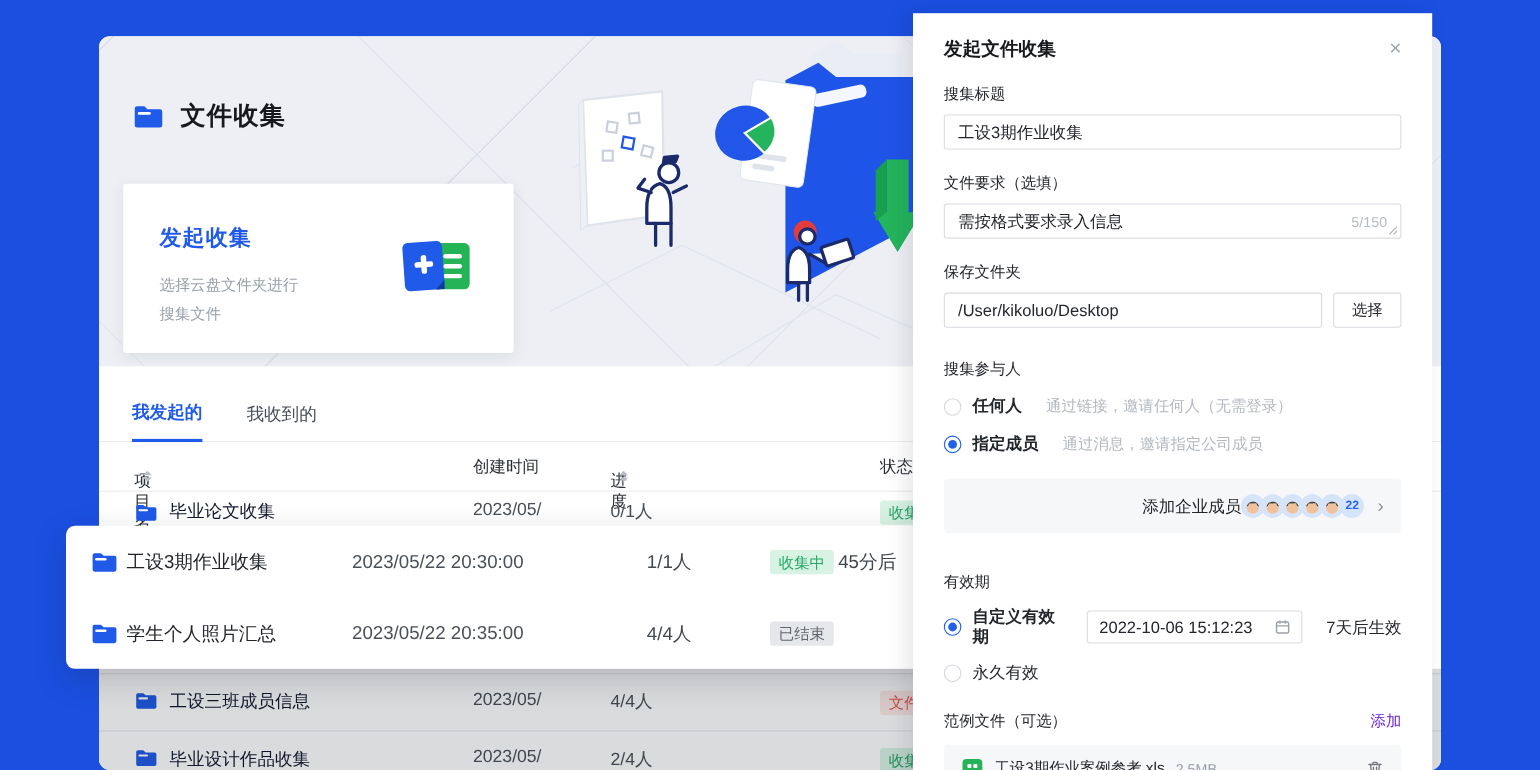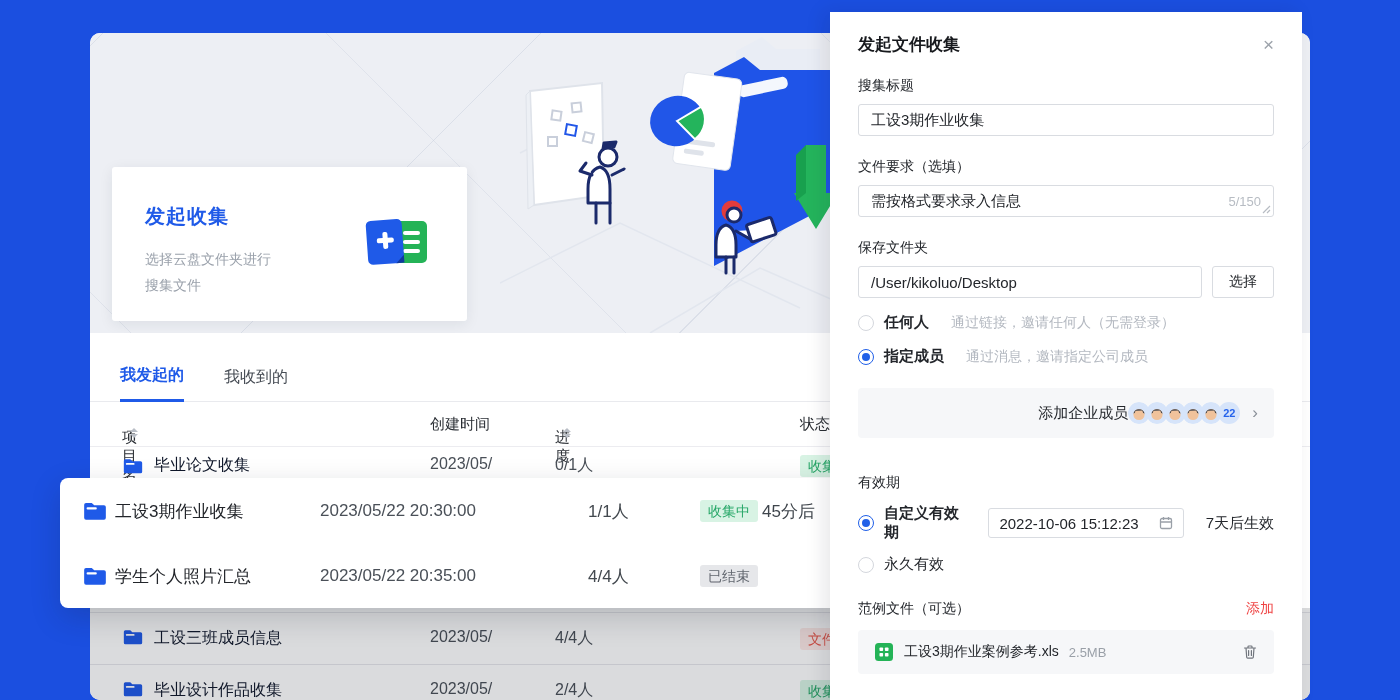--- a/index.html
+++ b/index.html
@@ -123,35 +123,42 @@
 
   .lbl-valid { margin-top:36px; }
   .valid-row { margin-top:12px; gap:10px; }
   .date-box { width:216px; height:30px; border:1px solid #d9dce1; border-radius:3px;
               display:flex; align-items:center; padding:0 10px; margin-left:14px; }
   .date-text { flex:1; font-size:15px; color:#23262b; }
   .valid-note { font-size:15px; color:#23262b; margin-left:12px; white-space:nowrap; }
   .perm-row { margin-top:13px; }
 
   .samples-head { display:flex; justify-content:space-between; align-items:center; margin-top:26px; }
-  .add-link { font-size:14px; color:#ef4444; cursor:pointer; }
+  .add-link { font-size:14px; color:#6d28d9; cursor:pointer; }
   .file-row { margin-top:12px; height:44px; background:#f6f7f9; border-radius:4px;
               display:flex; align-items:center; padding:0 16px; gap:10px; }
   .file-name { font-size:14px; color:#23262b; }
   .file-size { font-size:13px; color:#9aa0a8; }
   .file-spacer { flex:1; }
 </style>
 </head>
 <body>
 
 <div class="stage">
 
   <div class="window">
 
     <div class="banner">
+      <div class="banner-header">
+        <svg width="30" height="30" viewBox="0 0 24 24">
+          <path d="M2 6.2A1.7 1.7 0 0 1 3.7 4.5H9l2.3 2.2h9A1.7 1.7 0 0 1 22 8.4v9.9a1.7 1.7 0 0 1-1.7 1.7H3.7A1.7 1.7 0 0 1 2 18.3Z" fill="#1f5ae8"></path>
+          <rect x="4.2" y="8.6" width="9.5" height="2.1" rx="1" fill="#fff"></rect>
+        </svg>
+        <span class="banner-title">文件收集</span>
+      </div>
 
       <svg class="illus" width="340" height="300" viewBox="0 0 340 300">
         <g stroke="#e2e6ee" stroke-width="1.5" fill="none">
           <path d="M0 250 L120 190 L300 275"></path>
             <path d="M150 300 L260 235 L340 270"></path>
             <path d="M20 120 L90 85"></path>
         </g>
 
         <g>
           <path d="M236 18 l26 -14 14 12 44 0 0 120 -84 44 Z" fill="#e9edf5"></path>
@@ -330,20 +337,21 @@
         <path d="M8 1 L1 8 M8 5 L5 8" stroke="#b7bcc3" stroke-width="1.2"></path>
       </svg>
     </div>
 
     <span class="flabel mt lbl-folder">保存文件夹</span>
     <div class="folder-row">
       <input class="input" readonly="" value="/User/kikoluo/Desktop" style="">
       <button class="btn">选择</button>
     </div>
 
+    <span class="flabel mt lbl-part">搜集参与人</span>
     <div class="radio-row">
       <span class="radio"></span>
       <span class="radio-label">任何人</span>
       <span class="radio-desc">通过链接，邀请任何人（无需登录）</span>
     </div>
     <div class="radio-row">
       <span class="radio on"></span>
       <span class="radio-label">指定成员</span>
       <span class="radio-desc">通过消息，邀请指定公司成员</span>
     </div>

